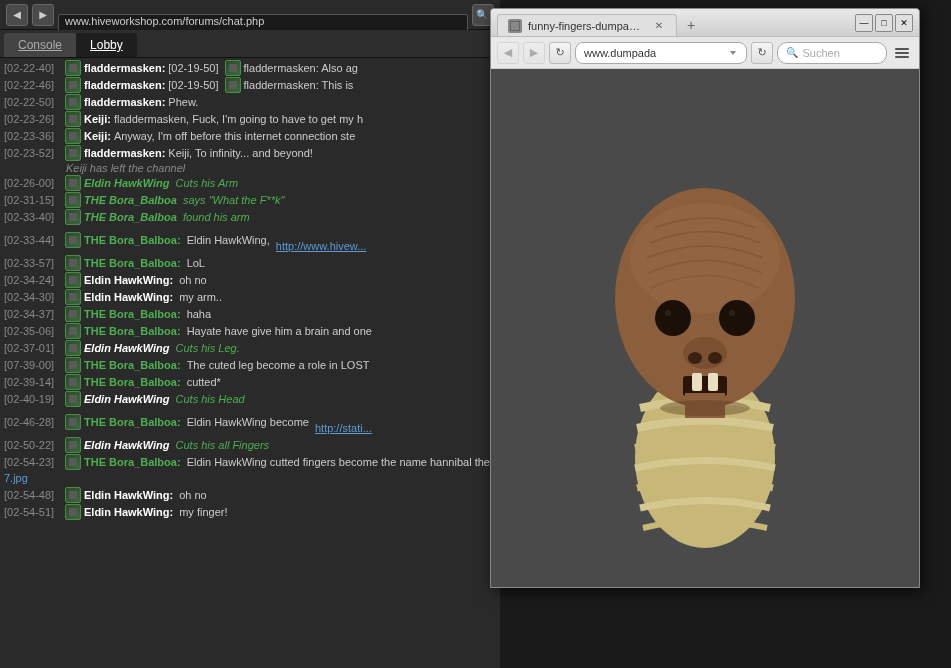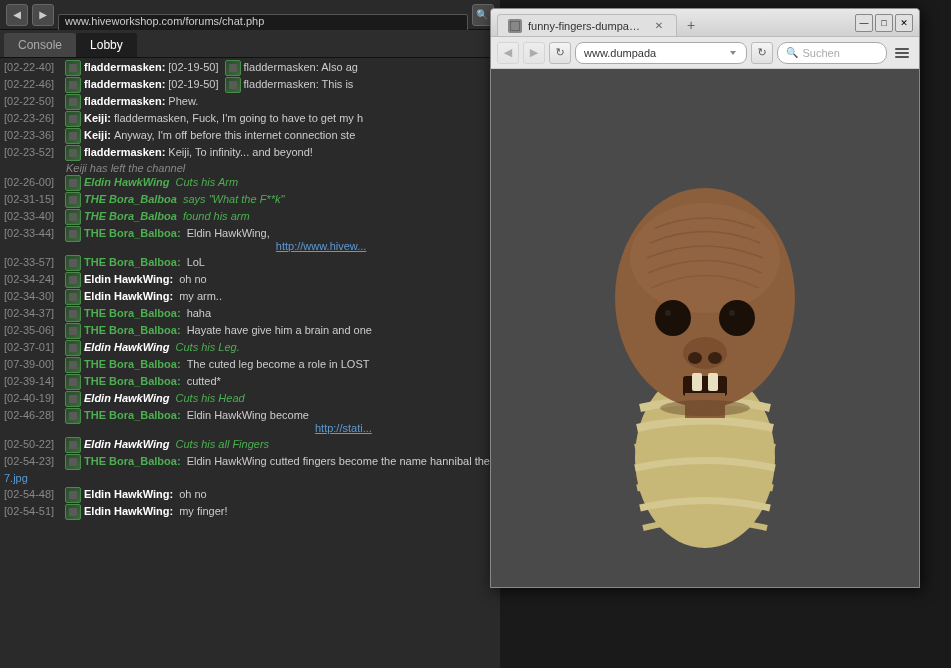--- a/index.html
+++ b/index.html
@@ -70,20 +70,21 @@
     }
 
     .chat-tab {
       height: 24px;
       padding: 4px 14px;
       display: flex;
       align-items: center;
       font-size: 12px;
       cursor: pointer;
       border-radius: 3px 3px 0 0;
+      text-decoration: underline;
     }
 
     .chat-tab.inactive {
       background: #444;
       color: #aaa;
     }
 
     .chat-tab.active {
       background: #1e1e1e;
       color: #fff;
@@ -99,21 +100,21 @@
     }
 
     .msg-line {
       font-size: 11px;
       line-height: 15px;
       color: #ccc;
       white-space: nowrap;
       overflow: hidden;
       text-overflow: ellipsis;
       display: flex;
-      align-items: flex-start;
+      align-items: center;
       gap: 3px;
     }
 
     .msg-time {
       color: #888;
       min-width: 58px;
     }
 
     .msg-avatar {
       width: 16px;

